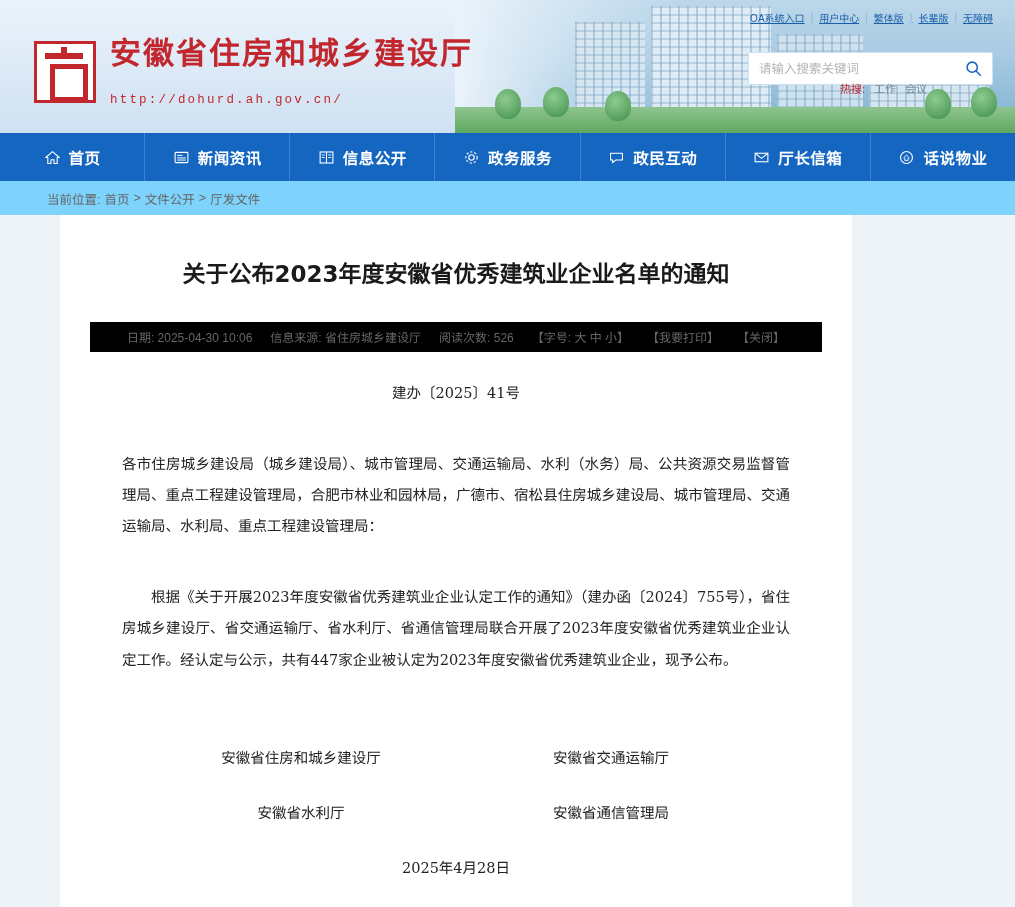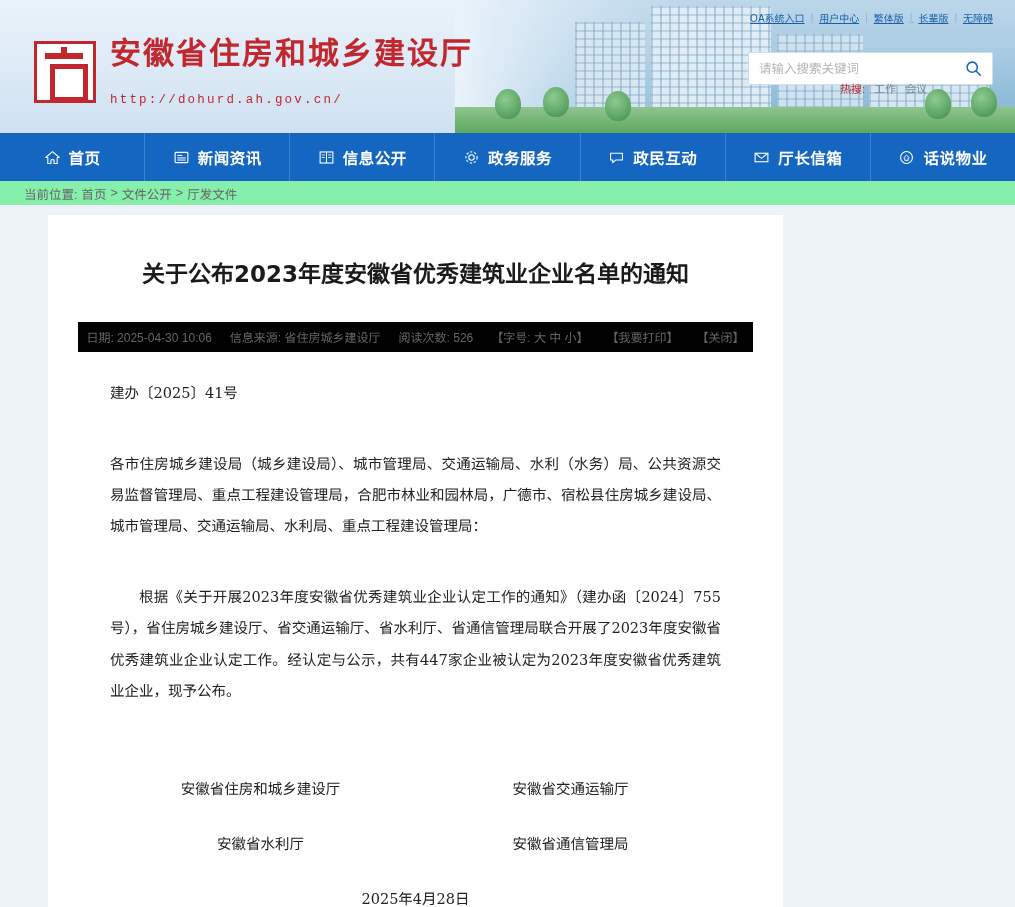--- a/index.html
+++ b/index.html
@@ -102,50 +102,50 @@
     flex:1; display:flex; align-items:center; justify-content:center; gap:8px;
     color:#fff; font-size:15.5px; font-weight:bold; cursor:pointer;
     border-right:1px solid rgba(255,255,255,.18);
     letter-spacing:.5px;
   }
   .nav-item:last-child{ border-right:0; }
   .nav-item svg{ display:block; }
 
   
   .crumb{
-    width:1015px; height:24px; background:#86efac;
-    display:flex; align-items:center; padding-left:24px;
+    width:1015px; height:34px; background:#7dd3fc;
+    display:flex; align-items:center; padding-left:47px;
     font-size:12.5px; color:#666;
   }
   .crumb a{ color:#666; text-decoration:none; cursor:pointer; }
 
   
   .card{
-    position:absolute; left:48px; top:215px; width:735px; height:692px;
+    position:absolute; left:60px; top:215px; width:792px; height:692px;
     background:#fff;
   }
   .doc-title{
     text-align:center; font-size:23px; font-weight:bold; color:#1a1a1a;
     padding:42px 60px 0 60px; line-height:1.5;
     font-family:"DejaVu Sans","Liberation Sans",sans-serif;
   }
   .meta{
     margin:30px 30px 0 30px; height:30px; background:#000000;
     display:flex; align-items:center; justify-content:center; gap:18px;
     font-size:12px; color:#666;
   }
   .meta .item{ white-space:nowrap; }
   .meta .link{ cursor:pointer; color:#666; }
 
   .doc-body{
     padding:26px 62px 0 62px;
     font-family:"DejaVu Serif","Liberation Serif",serif;
     font-size:14.5px; color:#222; line-height:2.15;
   }
-  .docnum{ margin-bottom:6px; }
+  .docnum{ text-align:center; margin-bottom:6px; }
   .para{ text-align:justify;margin-top:40px; }
   .para.indent{ text-indent:2em; }
 
   .signblock{ margin-top:70px; padding:0 62px; font-family:"DejaVu Serif","Liberation Serif",serif; font-size:14.5px; color:#222;}
   .signrow{ display:flex; justify-content:center; gap:120px; margin-bottom:34px; }
   .signrow .s{ width:190px; text-align:center; }
   .daterow{ text-align:center; margin-top:18px; font-size:14.5px; }
 
   .pubnote{ margin-top:62px; padding-left:120px; font-family:"DejaVu Serif","Liberation Serif",serif; font-size:14.5px;}
   .attach{

